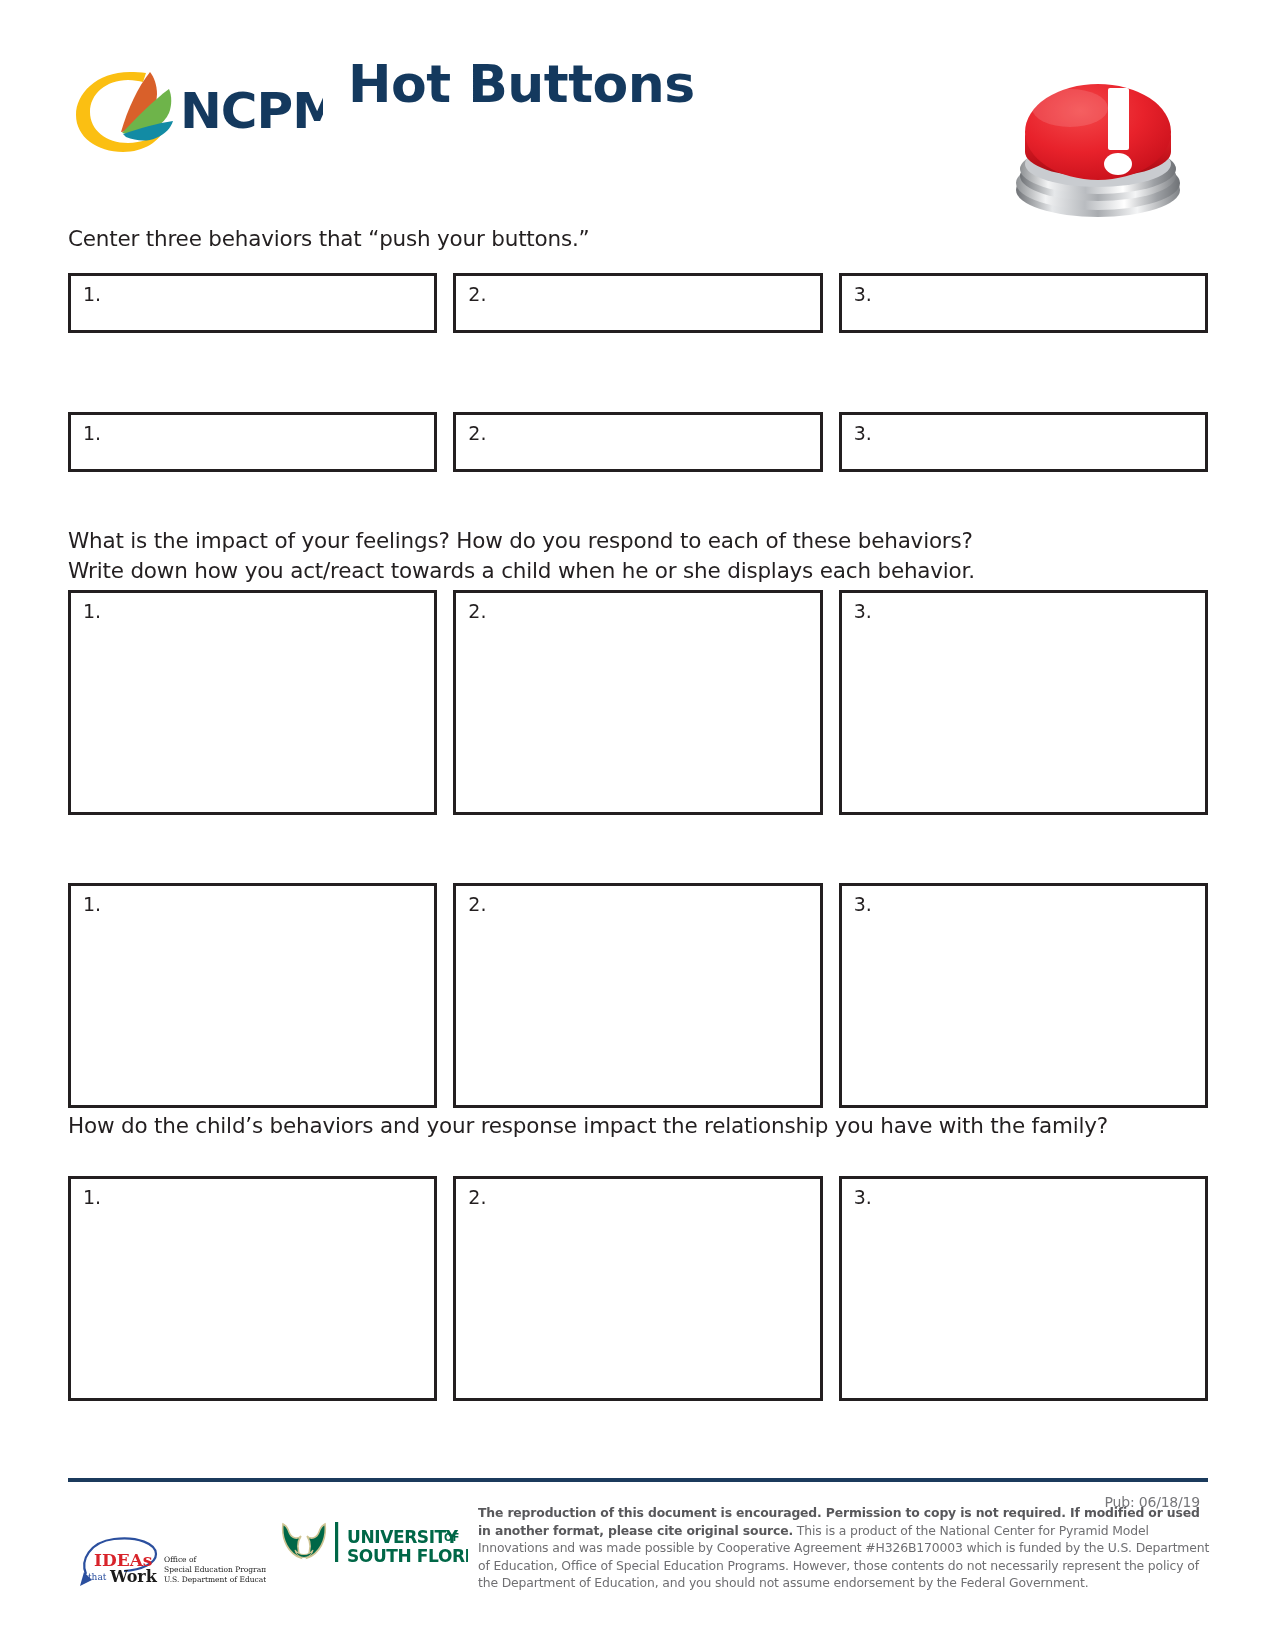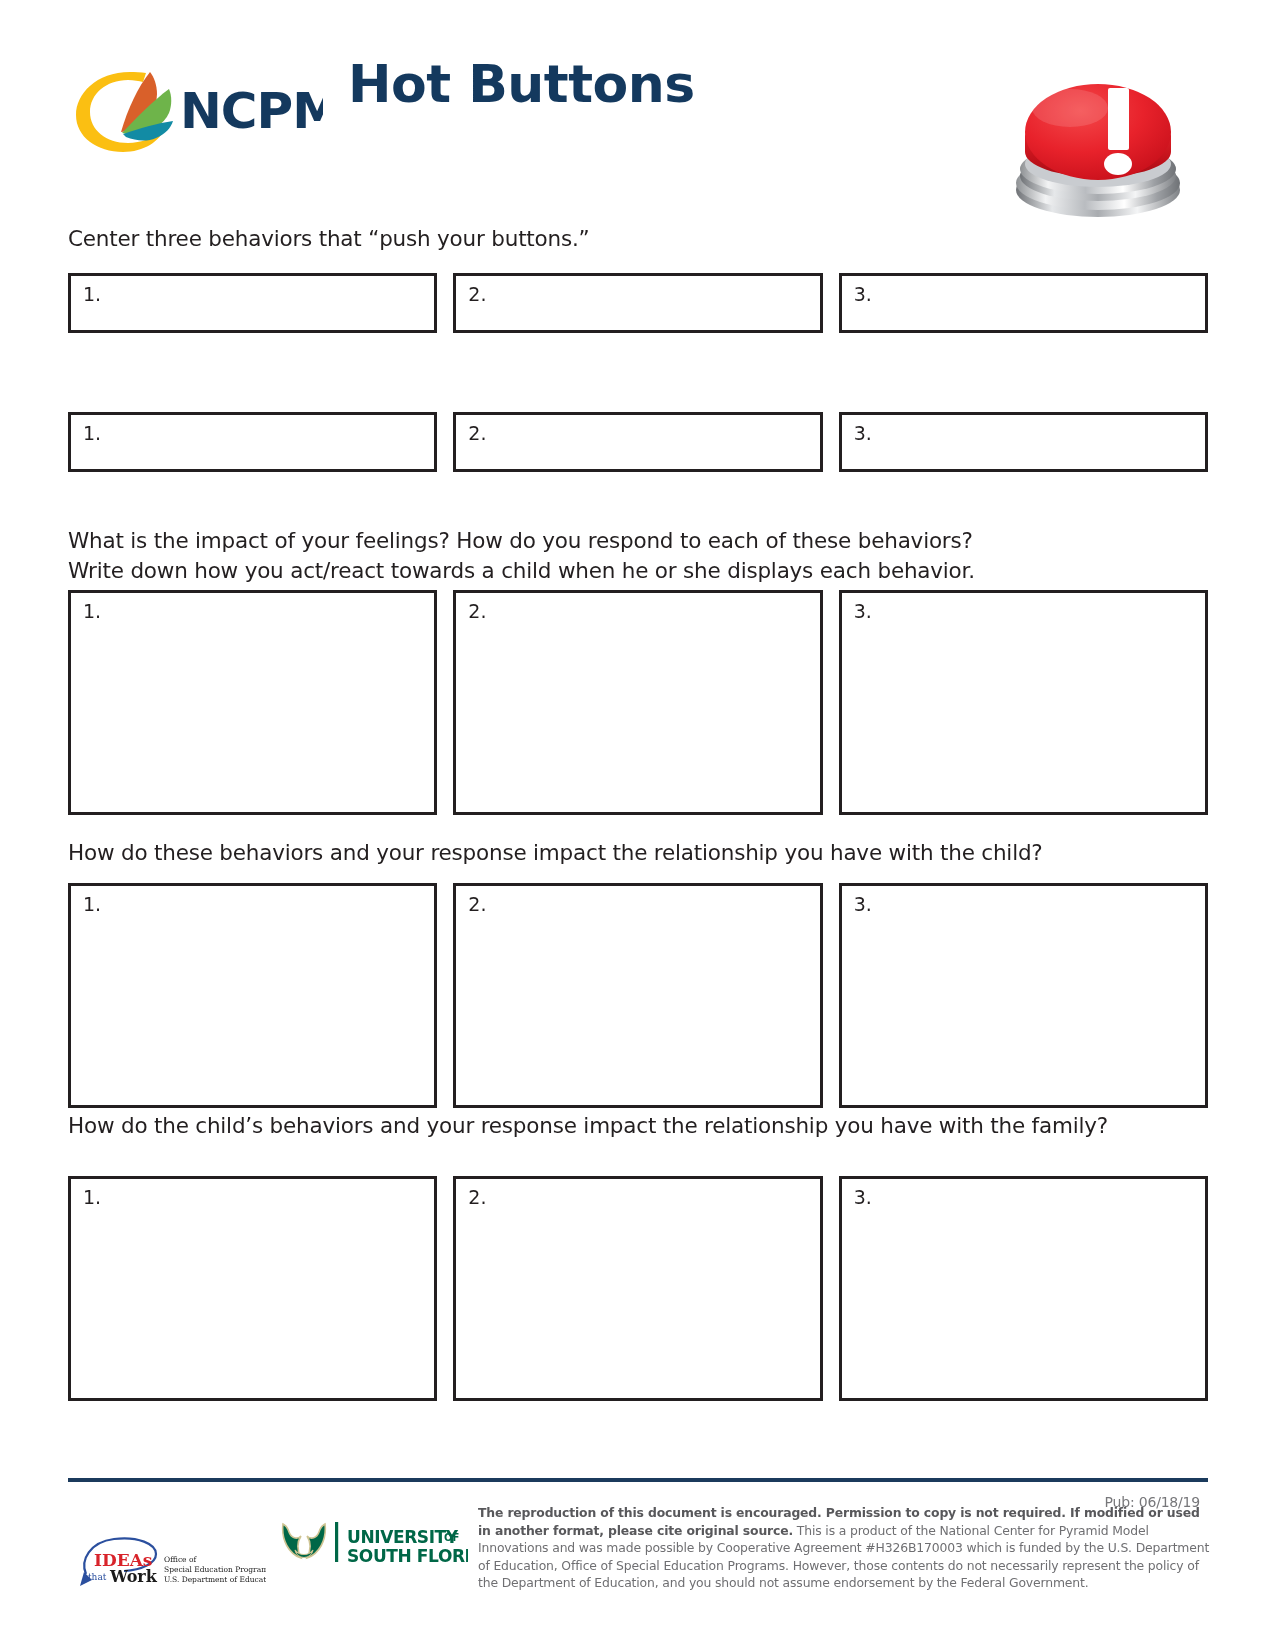--- a/index.html
+++ b/index.html
@@ -273,21 +273,20 @@
       <span class="ans-num">1.</span>
     </div>
     <div class="ans-box" style="height:225px;">
       <span class="ans-num">2.</span>
     </div>
     <div class="ans-box" style="height:225px;">
       <span class="ans-num">3.</span>
     </div>
   </div>
 
-  <div class="q-text" style="left:68px; top:838px; width:1140px;">How do these behaviors and your response impact the relationship you have with the child?</div>
   <div class="box-row" style="top:883px; height:225px;">
     <div class="ans-box" style="height:225px;">
       <span class="ans-num">1.</span>
     </div>
     <div class="ans-box" style="height:225px;">
       <span class="ans-num">2.</span>
     </div>
     <div class="ans-box" style="height:225px;">
       <span class="ans-num">3.</span>
     </div>

